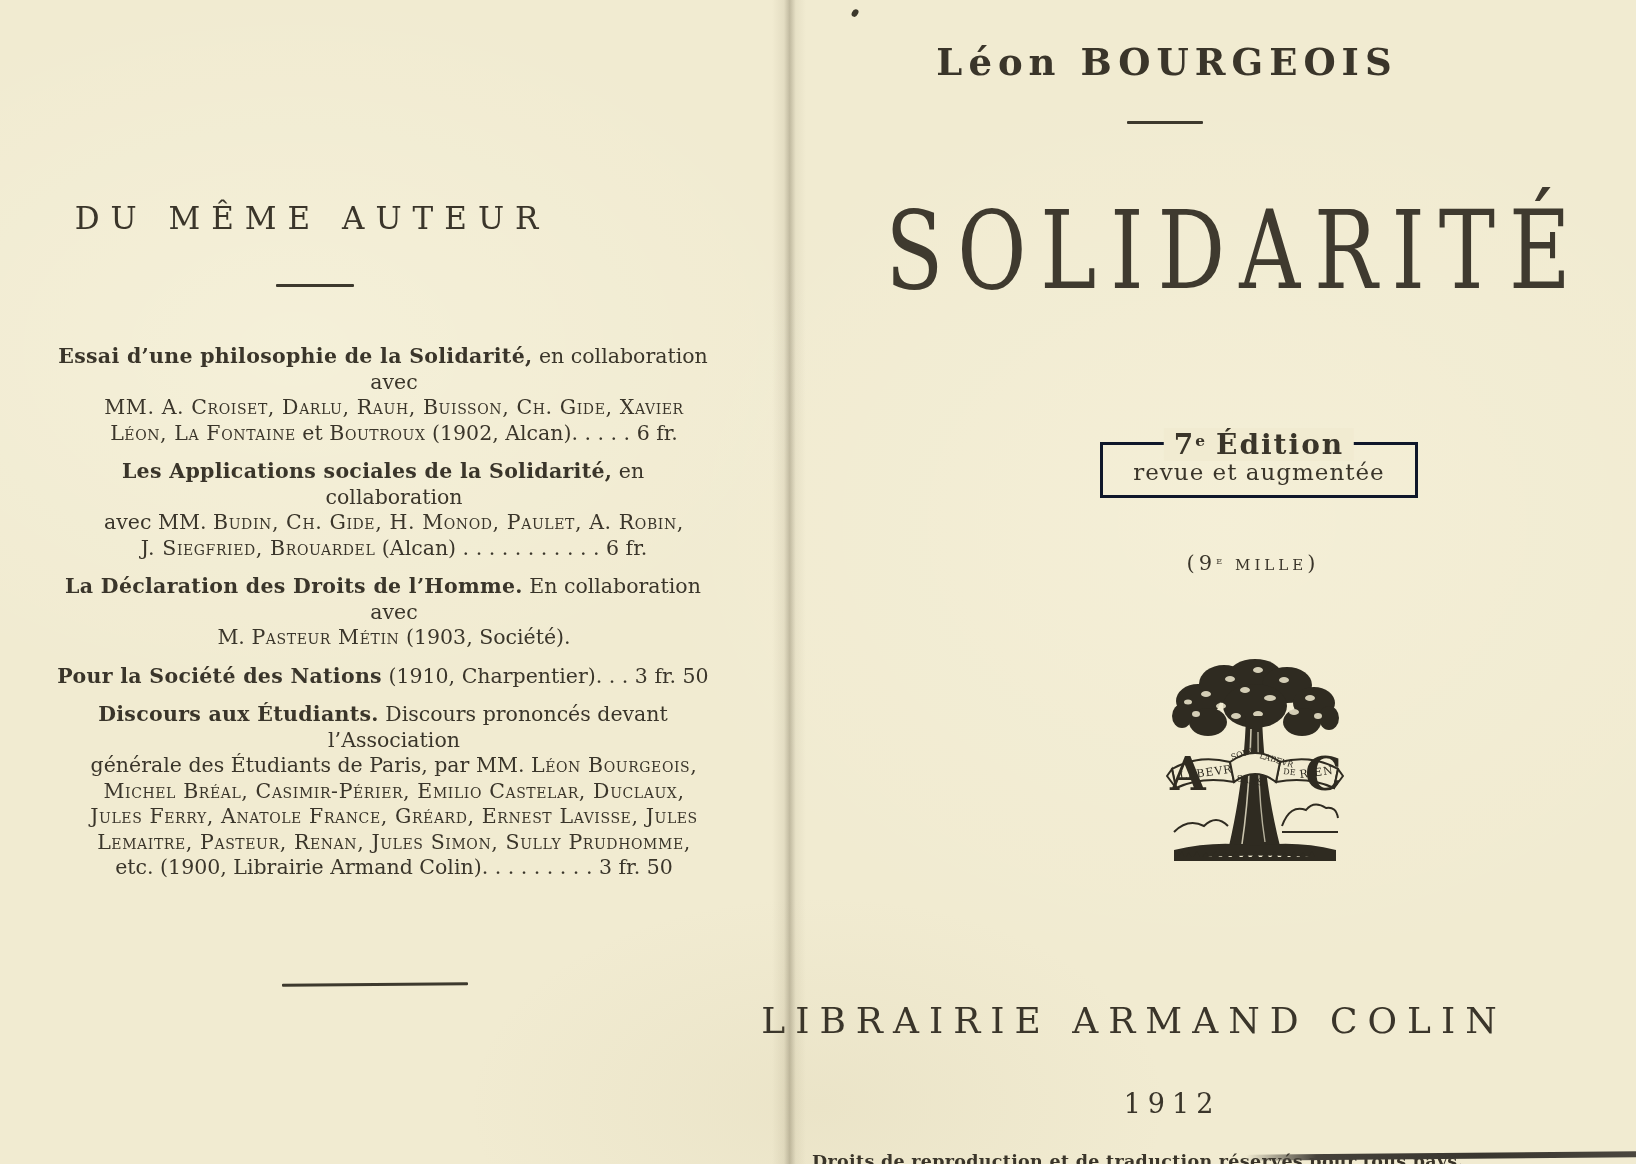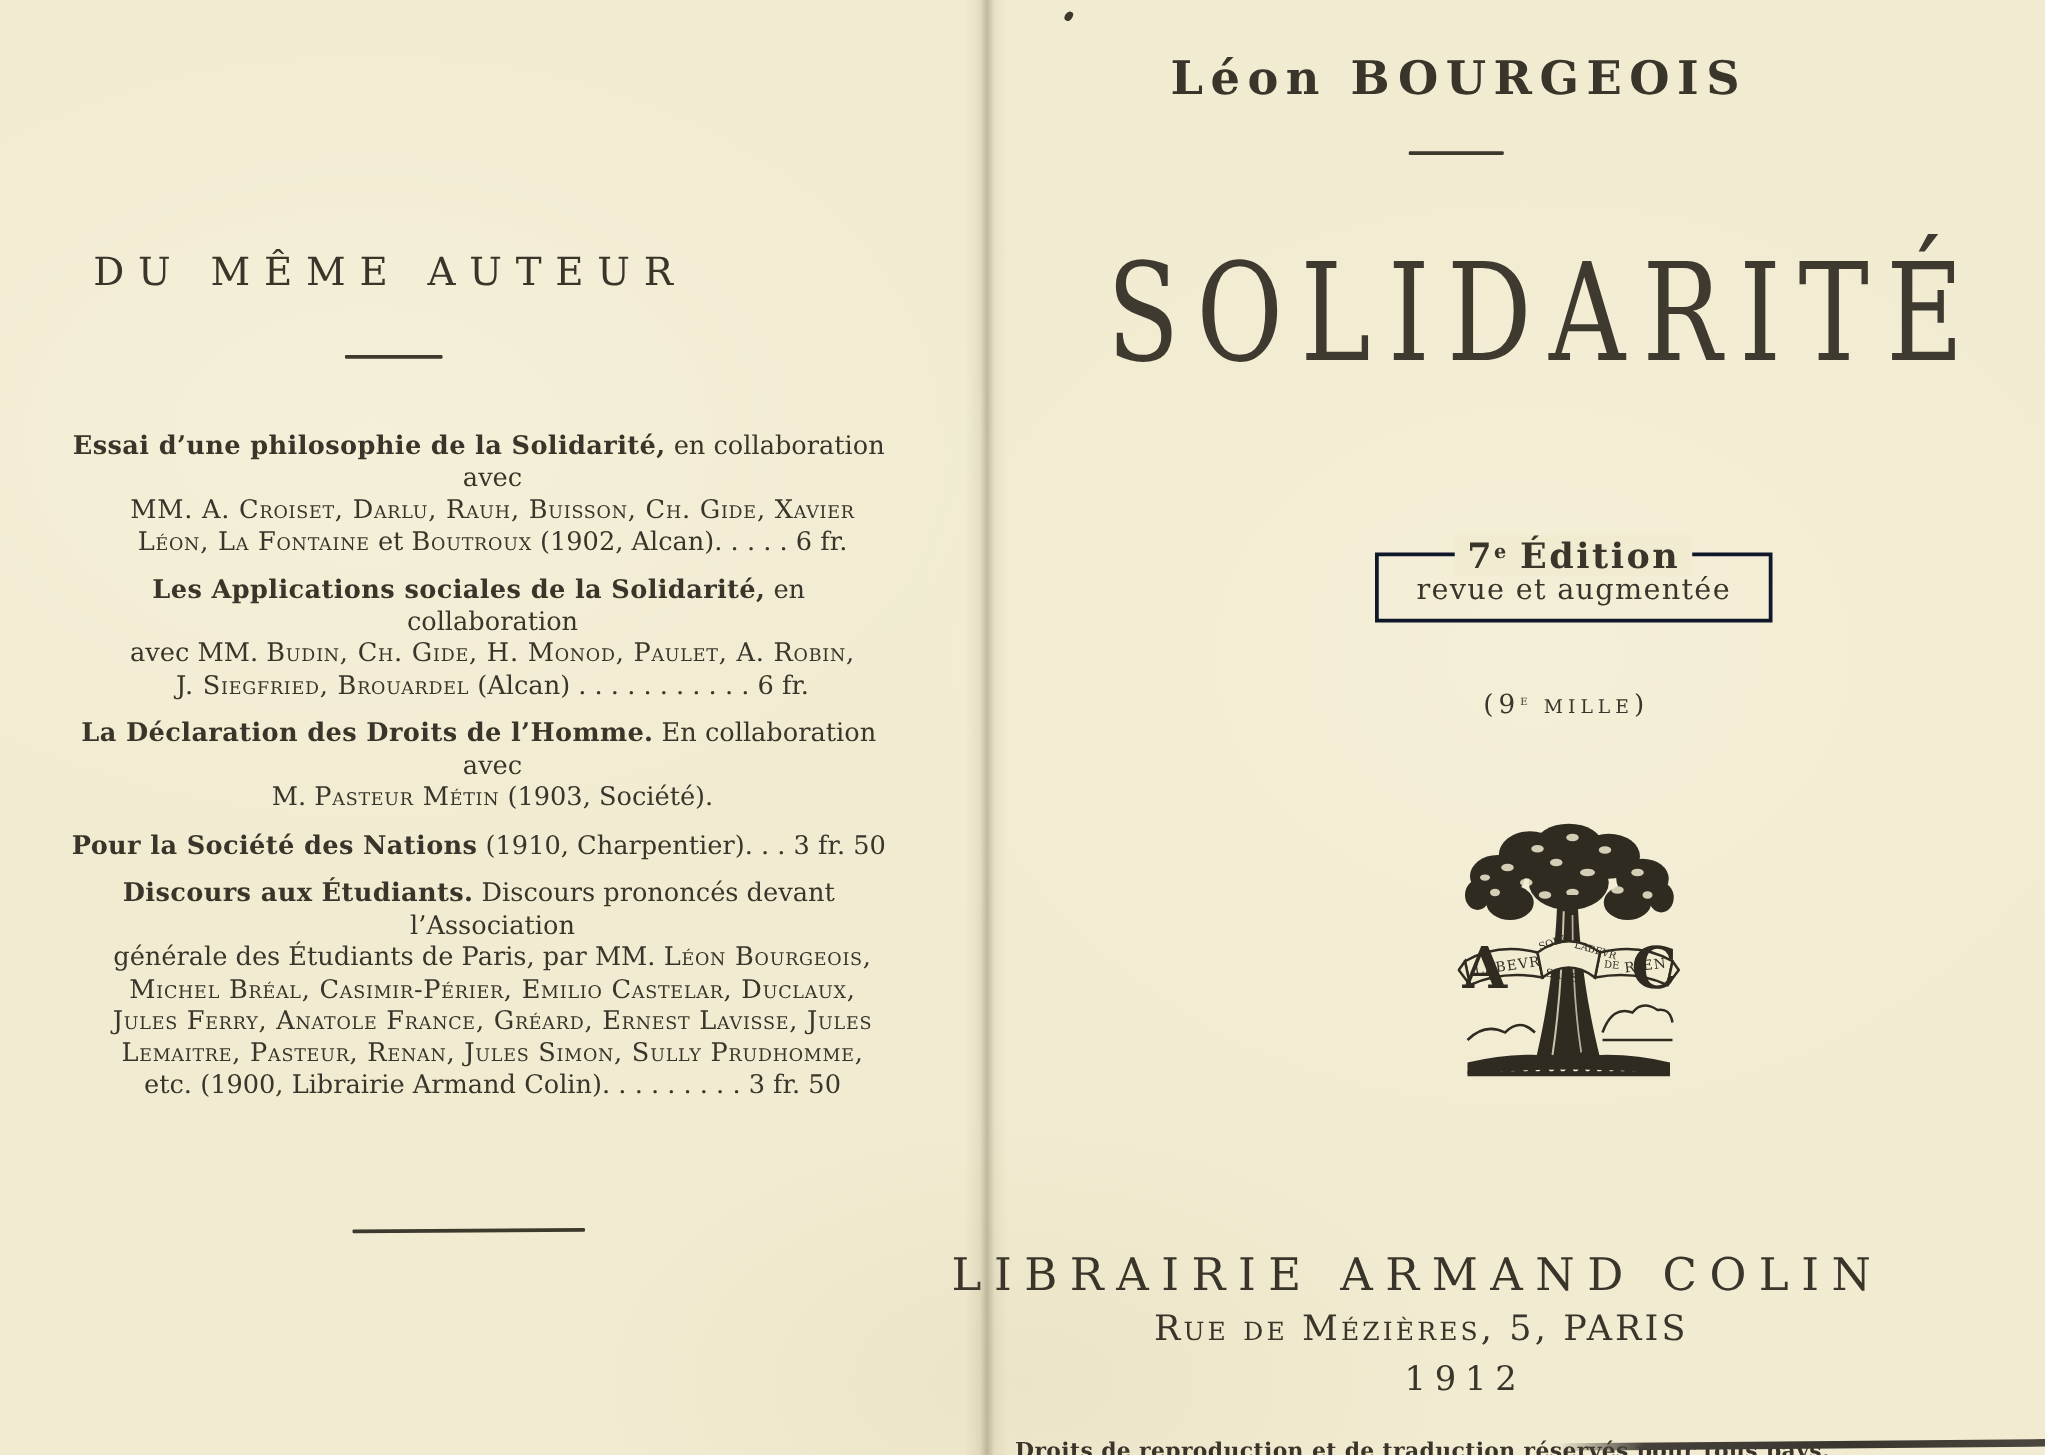--- a/index.html
+++ b/index.html
@@ -219,20 +219,19 @@
     </g>
 
     <g fill="#2f2b21">
       <path d="M8,196 Q50,186 89,192 Q130,186 170,196 L170,205 Q89,198 8,205 Z"></path>
       <path d="M12,205 l4,-8 3,8 4,-7 3,7 5,-8 4,8 5,-7 4,7 6,-8 4,8 6,-7 4,7 6,-8 5,8 5,-7 4,7 6,-8 4,8 6,-7 4,7 5,-8 4,8 6,-7 4,7 5,-8 4,8 5,-7 4,7 5,-8 4,8 z"></path>
       <rect x="8" y="203" width="162" height="4"></rect>
     </g>
   </svg>
 
   <div class="abs center" id="publisher">LIBRAIRIE ARMAND COLIN</div>
-  <div class="abs center" id="address">Rue de Mézières, 5, PARIS</div>
   <div class="abs center" id="year">1912</div>
   <div class="abs center" id="rights">Droits de reproduction et de traduction réservés pour tous pays.</div>
 
   <div class="abs" id="gutter"></div>
   <div class="abs" id="edge-dark"></div>
   <div class="abs" id="speck"></div>
 </div>
 
 </body></html>

